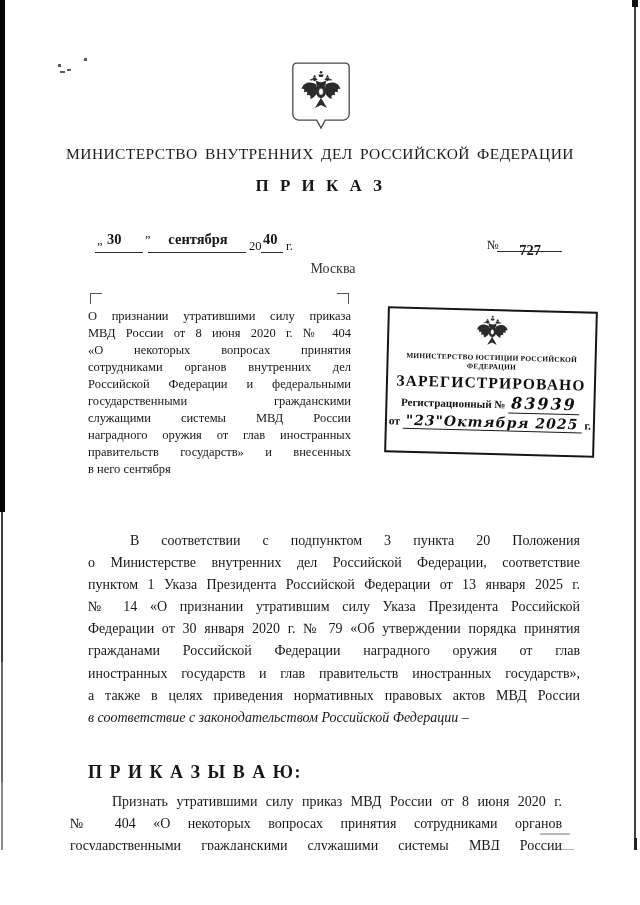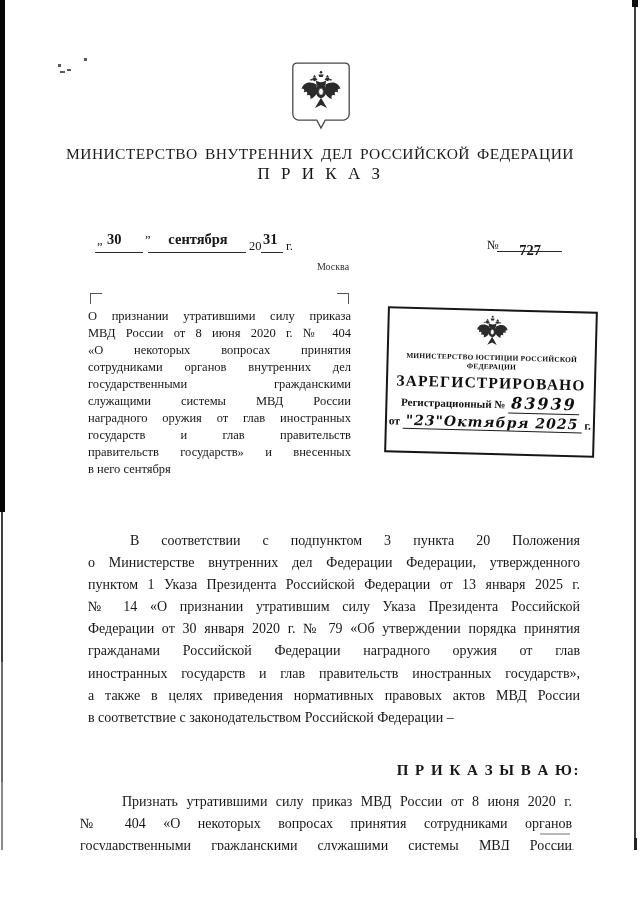--- a/index.html
+++ b/index.html
@@ -23,56 +23,56 @@
   .bar-bottom-3     { left:352px; top:900px; width:163px; height:4px; background:#5d5d5d; }
   .bar-bottom-pre   { left:55px; top:896px; width:110px; height:2px; background:#8a8a8a; }
   .speck { position:absolute; background:#5a5a5a; }
 
   
   .ministry-header {
     left:0; right:0; top:145px; text-align:center;
     font-size:15.5px; letter-spacing:0.4px; word-spacing:3px; color:#1b1b1b;
   }
   .doc-title {
-    left:0; right:0; top:164px; text-align:center;
-    font-size:17px; font-weight:normal; letter-spacing:2.5px; word-spacing:2px;
+    left:0; right:0; top:176px; text-align:center;
+    font-size:17px; font-weight:bold; letter-spacing:2.5px; word-spacing:2px;
   }
 
   
   .t-sm  { font-size:12.5px; }
   .t-val { font-size:14.5px; font-weight:bold;text-align:right; }
   .u-line { position:absolute; border-bottom:1.2px solid #2a2a2a; }
-  .city { left:300px; top:261px; width:66px; text-align:center; font-size:10px; color:#333; }
+  .city { left:300px; top:261px; width:66px; text-align:center; font-size:14px; color:#333; }
 
   
   .corner { position:absolute; width:11px; height:10px; }
   .corner-l { border-left:1px solid #555; border-top:1px solid #555; }
   .corner-r { border-right:1px solid #555; border-top:1px solid #555; }
 
   
   .ann-block {
     left:88px; top:308px; width:263px;
     font-size:12.5px; line-height:17px; font-weight:500;
   }
   .body-block {
     left:88px; top:530px; width:492px;
     font-size:14px; line-height:22.1px;
   }
   .order-block {
-    left:80px; top:791px; width:492px;
+    left:70px; top:791px; width:492px;
     font-size:14px; line-height:22.1px;
   }
   .line { text-align:justify; text-align-last:justify; }
   .ann-block  .line:last-child { text-align-last:left; }
-  .body-block .line:last-child { text-align-last:left; }
+  .body-block .line:last-child { text-align-last:left;font-style:italic; }
   .body-block .line:first-child,
   .order-block .line:first-child { padding-left:42px; }
   .resolution {
-    left:88px; top:762px; width:492px; text-align:right;
-    font-size:15px; font-weight:bold; letter-spacing:1.5px;
+    left:88px; top:762px; width:492px; text-align:left;
+    font-size:18px; font-weight:bold; letter-spacing:1.5px;
   }
 
   
   .stamp {
     left:386px; top:309px; width:206px; height:142px;
     border:2px solid #161616; background:#fff;
     transform:rotate(1.5deg); transform-origin:50% 50%;
     text-align:center; color:#101010;
   }
   .stamp-eagle { margin-top:3px; }
@@ -139,40 +139,40 @@
   <div class="abs ministry-header">МИНИСТЕРСТВО ВНУТРЕННИХ ДЕЛ РОССИЙСКОЙ ФЕДЕРАЦИИ</div>
   <div class="abs doc-title">П Р И К А З</div>
 
   <span class="abs t-sm" style="left:97px;top:233px">„</span>
   <span class="abs t-val" style="left:107px;top:231px">30</span>
   <span class="abs t-sm" style="left:145px;top:233px">”</span>
   <div class="u-line" style="left:95px;top:236px;width:48px;height:16px"></div>
   <span class="abs t-val" style="left:150px;top:231px;width:96px;text-align:center">сентября</span>
   <div class="u-line" style="left:148px;top:236px;width:98px;height:16px"></div>
   <span class="abs t-sm" style="left:249px;top:239px">20</span>
-  <span class="abs t-val" style="left:263px;top:231px">31</span>
+  <span class="abs t-val" style="left:263px;top:231px">40</span>
   <div class="u-line" style="left:261px;top:236px;width:22px;height:16px"></div>
   <span class="abs t-sm" style="left:286px;top:239px">г.</span>
   <span class="abs t-sm" style="left:487px;top:238px">№</span>
   <span class="abs t-val" style="left:500px;top:242px;width:60px;text-align:center">727</span>
   <div class="u-line" style="left:497px;top:235px;width:65px;height:16px"></div>
   <div class="abs city">Москва</div>
 
   <div class="corner corner-l" style="left:90px;top:293px"></div>
   <div class="corner corner-r" style="left:337px;top:293px"></div>
 
   <div class="abs ann-block">
       <div class="line">О признании утратившими силу приказа</div>
       <div class="line">МВД России от 8 июня 2020 г. № 404</div>
       <div class="line">«О некоторых вопросах принятия</div>
       <div class="line">сотрудниками органов внутренних дел</div>
+      <div class="line">Российской Федерации и федеральными</div>
       <div class="line">государственными гражданскими</div>
       <div class="line">служащими системы МВД России</div>
       <div class="line">наградного оружия от глав иностранных</div>
-      <div class="line">государств и глав правительств</div>
       <div class="line">правительств государств» и внесенных</div>
       <div class="line">в него сентября</div>
     </div>
 
   <div class="abs stamp">
     <svg class="stamp-eagle" width="34" height="34" viewBox="0 0 100 98">
       <use href="#eagle-shape"></use>
     </svg>
     <div class="stamp-ministry">МИНИСТЕРСТВО ЮСТИЦИИ РОССИЙСКОЙ ФЕДЕРАЦИИ</div>
     <div class="stamp-registered">ЗАРЕГИСТРИРОВАНО</div>
@@ -182,21 +182,21 @@
     </div>
     <div class="stamp-dateline">
       <span>от</span>
       <span class="hand-u"><span class="hand hand-sm">"23"</span><span class="hand hand-sm">Октября 2025</span></span>
       <span>г.</span>
     </div>
   </div>
 
   <div class="abs body-block">
       <div class="line">В соответствии с подпунктом 3 пункта 20 Положения</div>
-      <div class="line">о Министерстве внутренних дел Федерации Федерации, утвержденного</div>
+      <div class="line">о Министерстве внутренних дел Российской Федерации, соответствие</div>
       <div class="line">пунктом 1 Указа Президента Российской Федерации от 13 января 2025 г.</div>
       <div class="line">№ 14 «О признании утратившим силу Указа Президента Российской</div>
       <div class="line">Федерации от 30 января 2020 г. № 79 «Об утверждении порядка принятия</div>
       <div class="line">гражданами Российской Федерации наградного оружия от глав</div>
       <div class="line">иностранных государств и глав правительств иностранных государств»,</div>
       <div class="line">а также в целях приведения нормативных правовых актов МВД России</div>
       <div class="line">в соответствие с законодательством Российской Федерации –</div>
     </div>
 
   <div class="abs resolution">П Р И К А З Ы В А Ю:</div>

